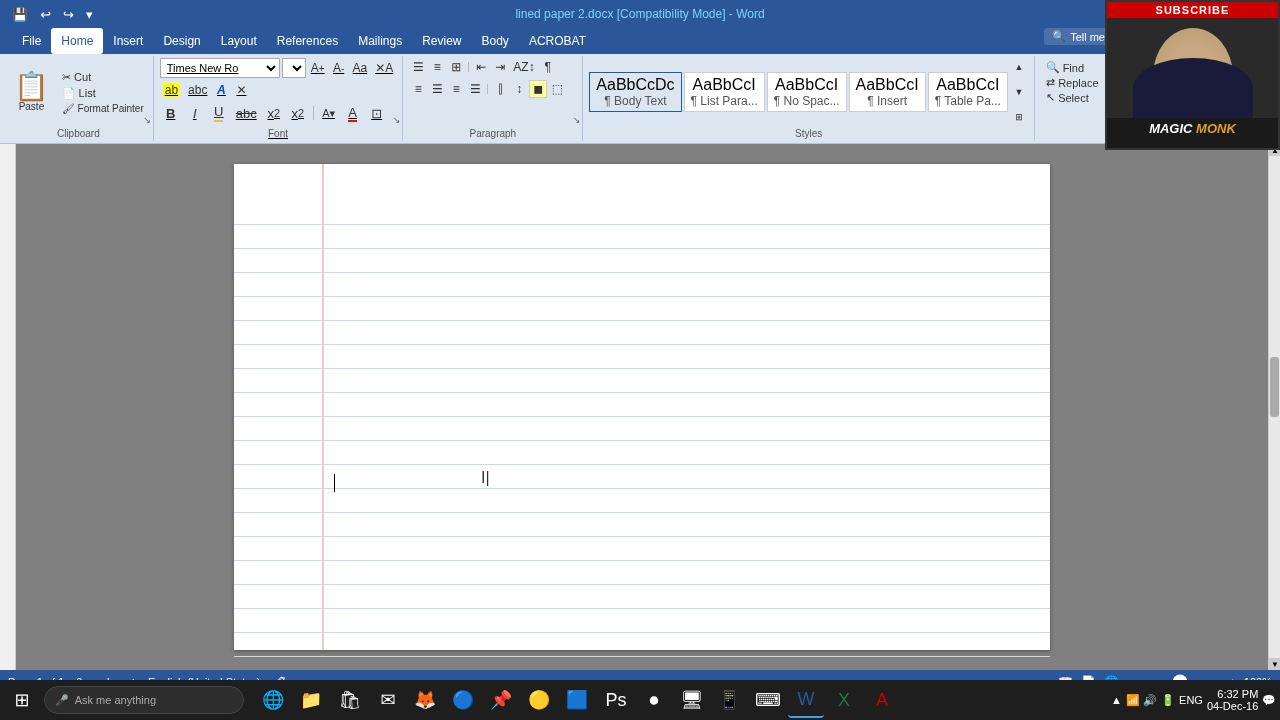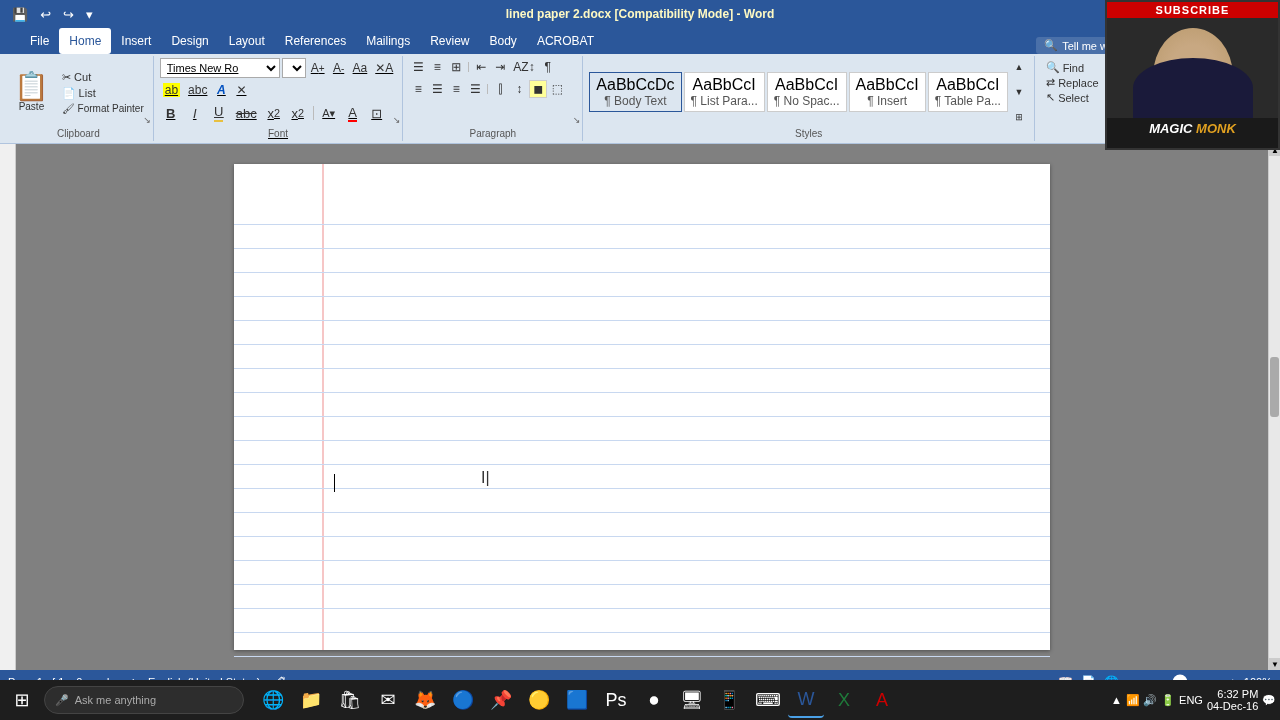--- a/index.html
+++ b/index.html
@@ -14,22 +14,21 @@
       align-items: center;
       justify-content: space-between;
       padding: 0 8px;
       position: relative;
     }
     #title-bar .title-text {
       position: absolute;
       left: 50%;
       transform: translateX(-50%);
       font-size: 12px;
-      color: #fef9c3;
-      font-weight: bold;
+      color: #7dd3fc;
     }
     #title-bar .left-controls {
       display: flex;
       align-items: center;
       gap: 4px;
     }
     .qat-btn {
       color: white;
       background: transparent;
       border: none;
@@ -45,22 +44,22 @@
       background: transparent;
       border: none;
       font-size: 11px;
       cursor: pointer;
       padding: 2px 8px;
       height: 28px;
     }
     #menu-bar {
       background: #2b579a;
       display: flex;
-      align-items: flex-end;
-      padding: 0 20px;
+      align-items: flex-start;
+      padding: 0 12px;
       height: 26px;
     }
     .menu-item {
       color: white;
       padding: 4px 10px;
       cursor: pointer;
       font-size: 12px;
       border-radius: 3px;
       height: 26px;
       display: flex;

